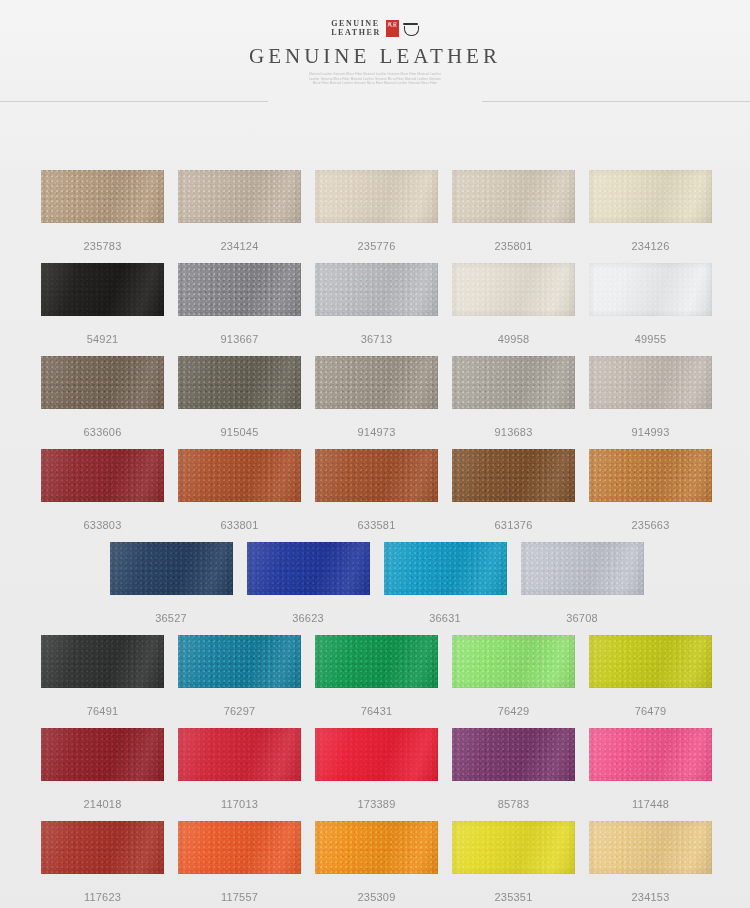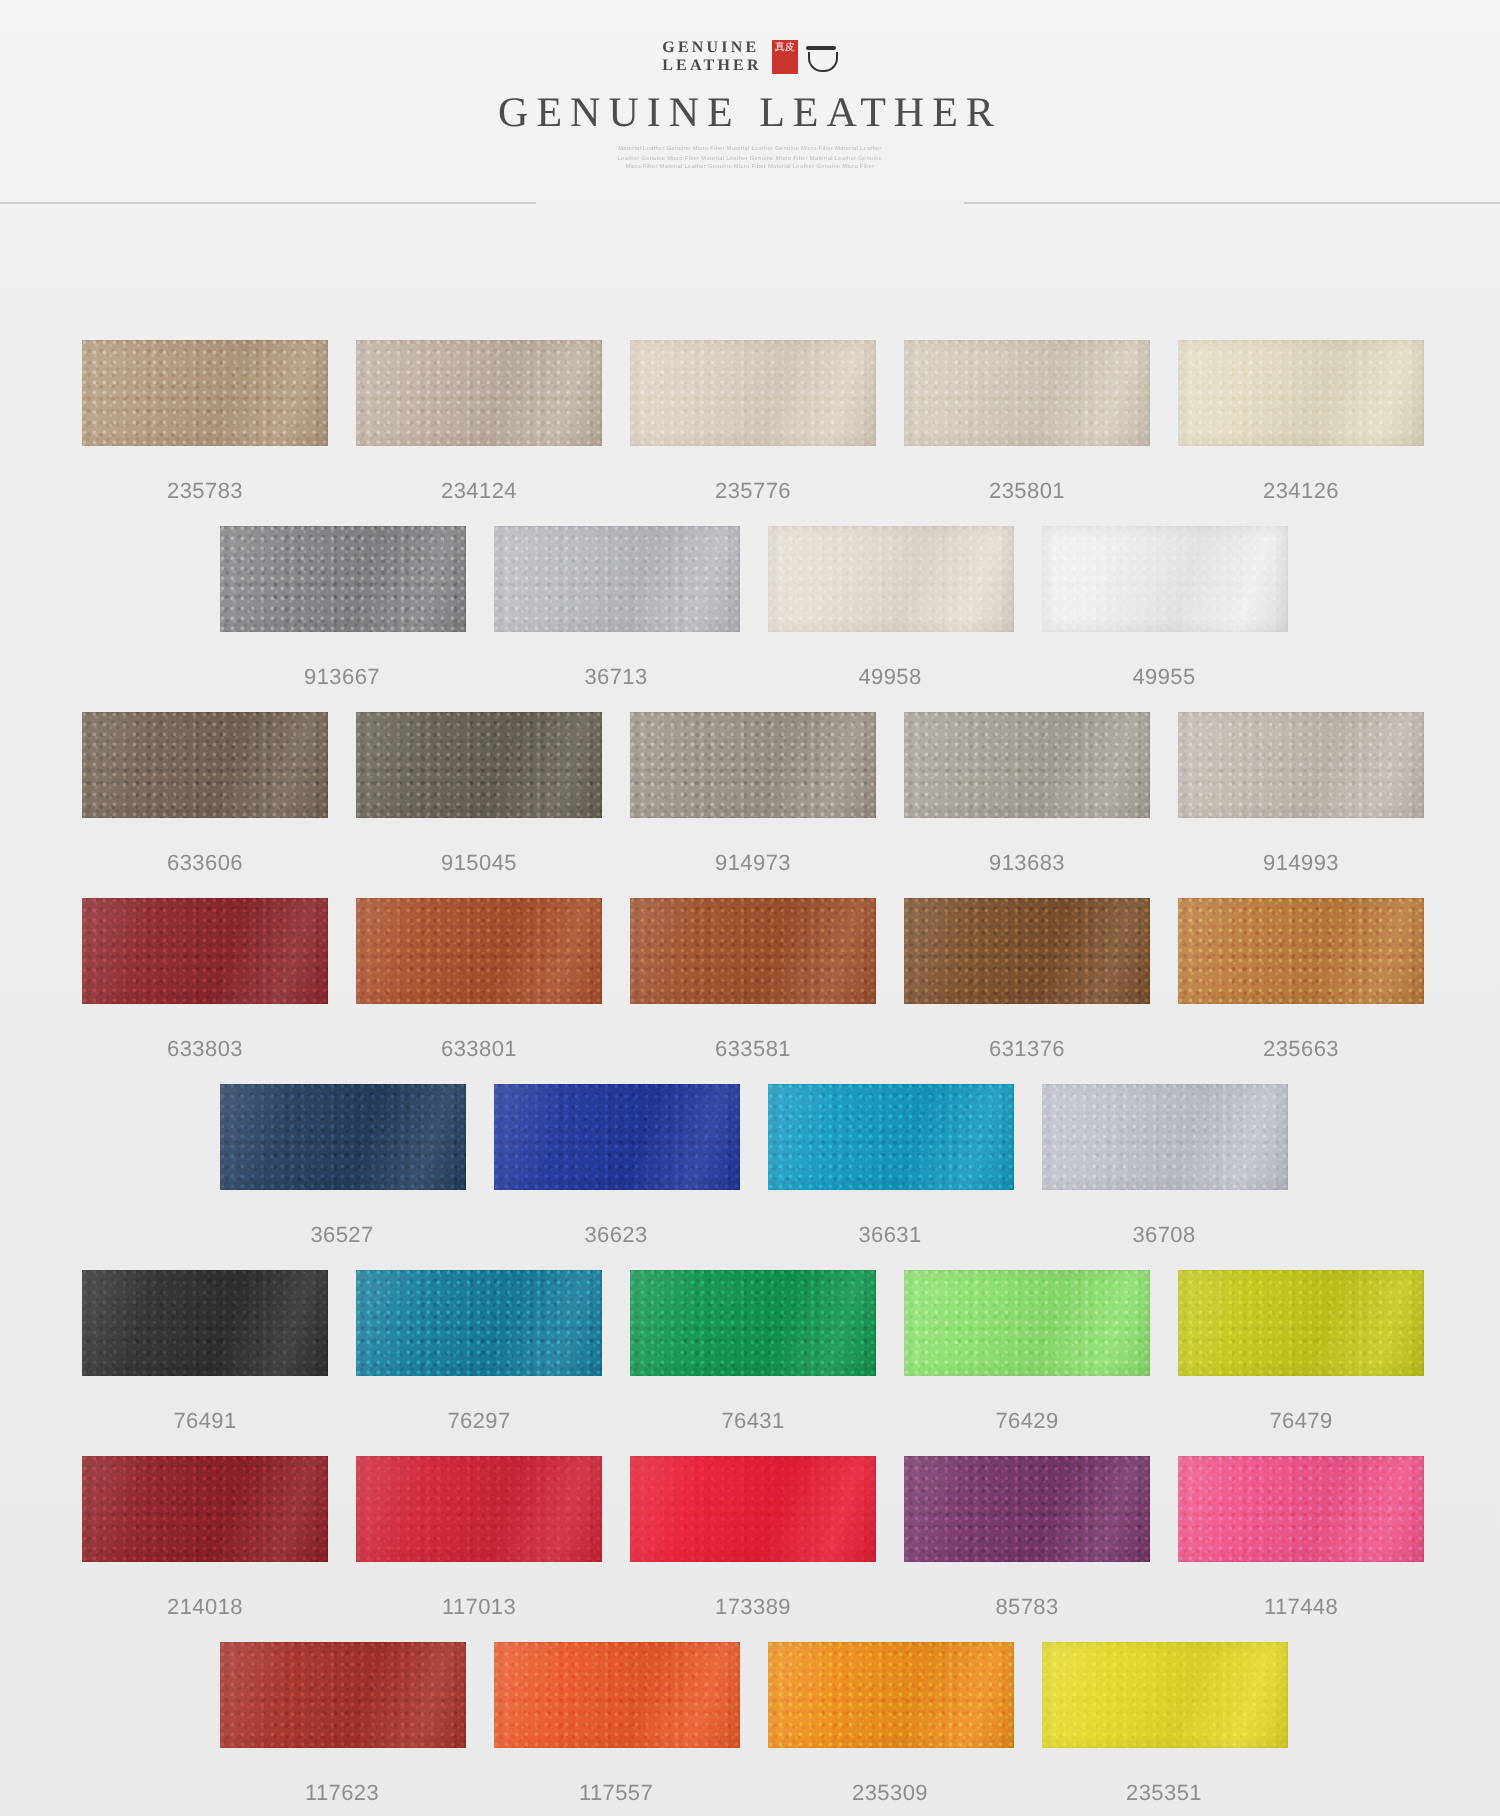--- a/index.html
+++ b/index.html
@@ -261,20 +261,28 @@
           <div class="swatch" style="background-color: rgb(228, 220, 195);">
             <div class="grain"></div>
             <div class="sheen"></div>
             <div class="edge"></div>
           </div>
           <div class="code">234126</div>
         </div>
       </div>
       <div class="row">
         <div class="cell">
+          <div class="swatch" style="background-color: rgb(29, 28, 26);">
+            <div class="grain"></div>
+            <div class="sheen"></div>
+            <div class="edge"></div>
+          </div>
+          <div class="code">54921</div>
+        </div>
+        <div class="cell">
           <div class="swatch" style="background-color: rgb(133, 133, 138);">
             <div class="grain"></div>
             <div class="sheen"></div>
             <div class="edge"></div>
           </div>
           <div class="code">913667</div>
         </div>
         <div class="cell">
           <div class="swatch" style="background-color: rgb(185, 188, 192);">
             <div class="grain"></div>
@@ -528,16 +536,24 @@
           <div class="code">235309</div>
         </div>
         <div class="cell">
           <div class="swatch" style="background-color: rgb(227, 217, 43);">
             <div class="grain"></div>
             <div class="sheen"></div>
             <div class="edge"></div>
           </div>
           <div class="code">235351</div>
         </div>
+        <div class="cell">
+          <div class="swatch" style="background-color: rgb(232, 201, 135);">
+            <div class="grain"></div>
+            <div class="sheen"></div>
+            <div class="edge"></div>
+          </div>
+          <div class="code">234153</div>
+        </div>
       </div>
     </div>
 
 </div>
 
 </body></html>

